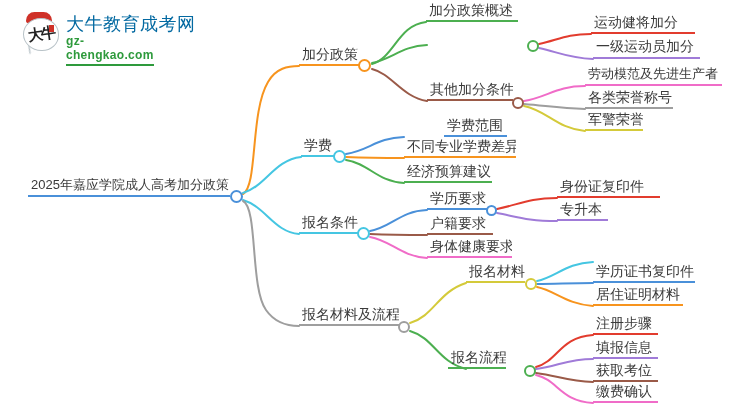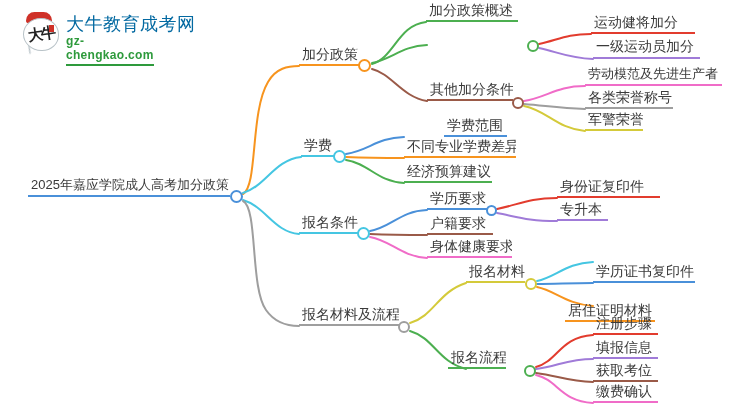--- a/index.html
+++ b/index.html
@@ -140,21 +140,21 @@
   <div class="node" style="left: 427px; top: 215px; width: 66px; border-bottom-color: rgb(154, 90, 72);">户籍要求</div>
   <div class="node" style="left: 427px; top: 238px; width: 85px; border-bottom-color: rgb(240, 108, 200);">身体健康要求</div>
 
   <div class="node" style="left: 299px; top: 306px; width: 100px; border-bottom-color: rgb(158, 158, 158);">报名材料及流程</div>
   <div class="dot" style="left: 398px; top: 321px; width: 12px; height: 12px; border-color: rgb(158, 158, 158);"></div>
 
   <div class="node" style="left: 466px; top: 263px; width: 59px; border-bottom-color: rgb(212, 202, 58);">报名材料</div>
   <div class="dot" style="left: 525px; top: 278px; width: 12px; height: 12px; border-color: rgb(212, 202, 58);"></div>
 
   <div class="node" style="left: 593px; top: 263px; width: 102px; border-bottom-color: rgb(74, 144, 217);">学历证书复印件</div>
-  <div class="node" style="left: 565px; top: 286px; width: 90px; border-bottom-color: rgb(247, 148, 30); margin-top: 16px;">居住证明材料</div>
+  <div class="node" style="left: 593px; top: 286px; width: 90px; border-bottom-color: rgb(247, 148, 30);">居住证明材料</div>
 
   <div class="node" style="left: 448px; top: 349px; width: 58px; border-bottom-color: rgb(76, 175, 80); text-align: right;">报名流程</div>
   <div class="dot" style="left: 524px; top: 365px; width: 12px; height: 12px; border-color: rgb(76, 175, 80);"></div>
 
   <div class="node" style="left: 593px; top: 315px; width: 65px; border-bottom-color: rgb(226, 60, 46);">注册步骤</div>
   <div class="node" style="left: 593px; top: 339px; width: 65px; border-bottom-color: rgb(160, 123, 216);">填报信息</div>
   <div class="node" style="left: 593px; top: 362px; width: 65px; border-bottom-color: rgb(154, 90, 72);">获取考位</div>
   <div class="node" style="left: 593px; top: 383px; width: 65px; border-bottom-color: rgb(240, 108, 200);">缴费确认</div>
 
 </div>

